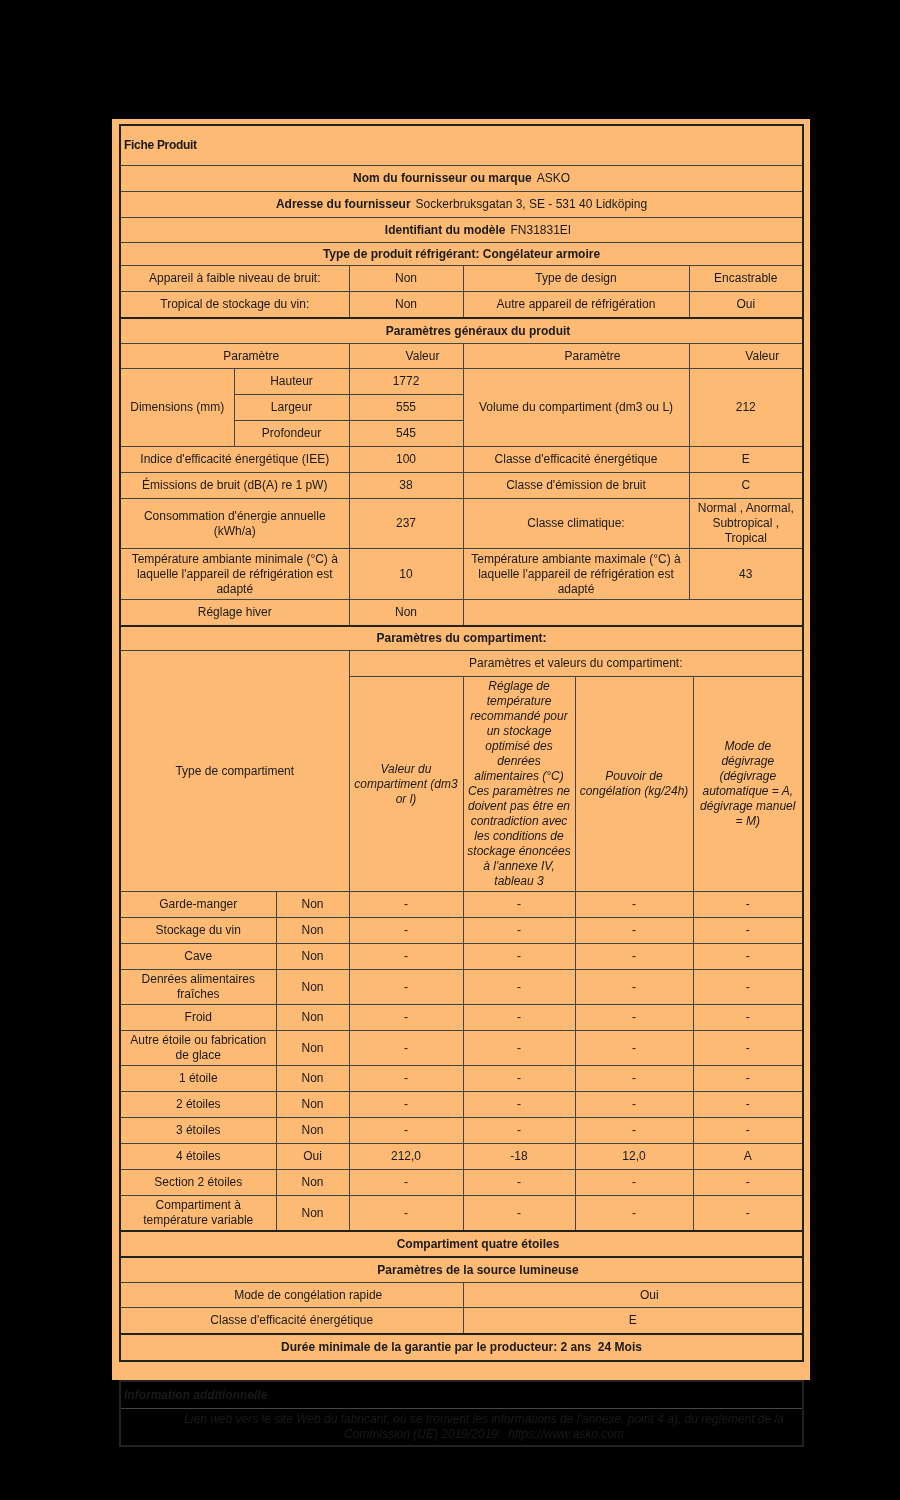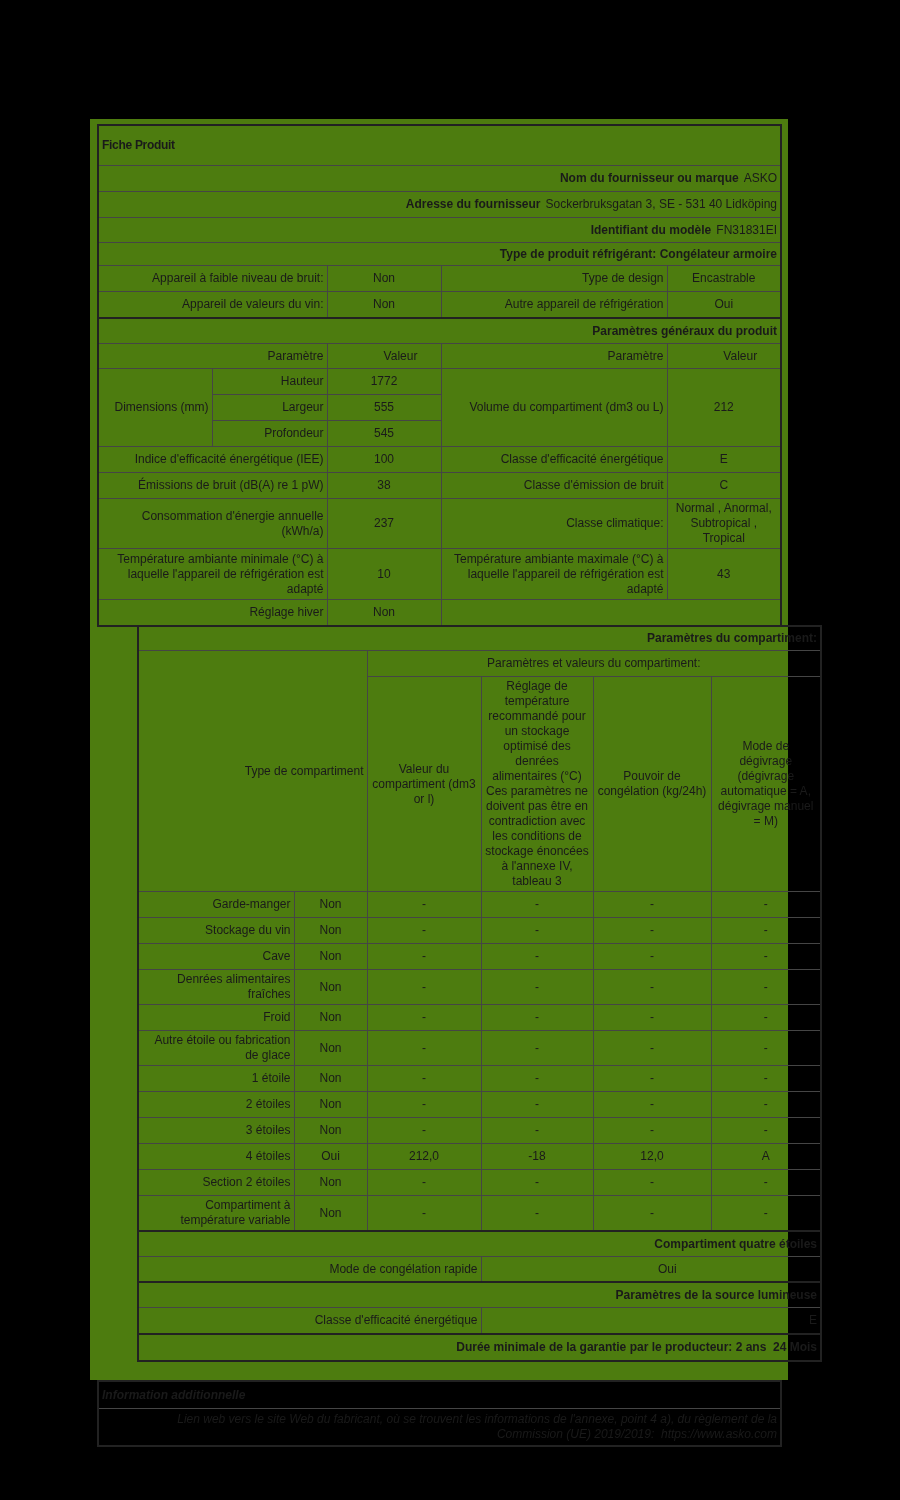--- a/index.html
+++ b/index.html
@@ -6,54 +6,54 @@
   body{
     width:900px;height:1500px;
     background:#000000;
     font-family:"Liberation Sans","DejaVu Sans",sans-serif;
     color:#1a1a1a;
     position:relative;
     overflow:hidden;
   }
   .page{
     position:absolute;
-    left:90px;top:119px;
+    left:112px;top:119px;
     width:698px;height:1261px;
-    background:#4d7c0f;
+    background:#fdba74;
     box-sizing:border-box;
     padding:5px 0 0 7px;
   }
   table.doc{
     border-collapse:collapse;
     table-layout:fixed;
     width:683px;
     border:2px solid #222222;
   }
-  table.stack{margin-top:-2px;margin-left:40px;}
+  table.stack{margin-top:-2px;}
   table.gap{margin-top:18px;font-style:italic;}
   table.doc td{
     border:1px solid #454545;
     font-size:12px;
     line-height:15px;
     vertical-align:middle;
     padding:2px 3px;
     overflow:hidden;
     word-wrap:break-word;
   }
-  td.lbl{text-align:right;}
+  td.lbl{text-align:center;}
   td.ctr{text-align:center;}
   .b{font-weight:bold;}
   td.title-cell{
     font-size:28px;
     font-weight:bold;
     padding-left:5px;
     letter-spacing:-0.3px;
   }
   td.sm{font-size:11.5px;line-height:14px;padding:1px;}
-  td.hdr{text-align:center;}
+  td.hdr{text-align:center;font-style:italic;}
   td.pre{white-space:pre-wrap;}
   tr.thick>td{border-top:2px solid #222222;}
   td.addl-title{font-size:15px;font-weight:bold;padding-left:4px;}
   
   tr.r39>td{height:35px;}
   tr.r25>td{height:21px;}
   tr.r24>td{height:20px;padding-left:36px;}
   tr.r22>td{height:18px;}
   tr.r33>td{height:29px;}
   tr.r50>td{height:46px;}
@@ -99,21 +99,21 @@
     <tr class="r22">
       <td colspan="5" class="lbl b">Type de produit réfrigérant: Congélateur armoire</td>
     </tr>
     <tr class="r25">
       <td colspan="2" class="lbl">Appareil à faible niveau de bruit:</td>
       <td class="ctr">Non</td>
       <td class="lbl">Type de design</td>
       <td class="ctr">Encastrable</td>
     </tr>
     <tr class="r25">
-      <td colspan="2" class="lbl">Appareil de valeurs du vin:</td>
+      <td colspan="2" class="lbl">Tropical de stockage du vin:</td>
       <td class="ctr">Non</td>
       <td class="lbl">Autre appareil de réfrigération</td>
       <td class="ctr">Oui</td>
     </tr>
     <tr class="r24 thick">
       <td colspan="5" class="lbl b">Paramètres généraux du produit</td>
     </tr>
     <tr class="r24">
       <td colspan="2" class="lbl">Paramètre</td>
       <td class="ctr">Valeur</td>
@@ -291,26 +291,26 @@
 
   <table class="doc stack">
     <colgroup>
       <col style="width:343px">
         <col style="width:340px">
     </colgroup>
     <tbody>
         <tr class="r24">
       <td colspan="2" class="lbl b">Compartiment quatre étoiles</td>
     </tr>
+    <tr class="r24 thick">
+      <td colspan="2" class="lbl b">Paramètres de la source lumineuse</td>
+    </tr>
     <tr class="r24">
       <td class="lbl">Mode de congélation rapide</td>
       <td class="ctr">Oui</td>
-    </tr>
-    <tr class="r24 thick">
-      <td colspan="2" class="lbl b">Paramètres de la source lumineuse</td>
     </tr>
     <tr class="r25">
       <td class="lbl">Classe d'efficacité énergétique</td>
       <td class="lbl">E</td>
     </tr>
     <tr class="r25 thick">
       <td colspan="2" class="lbl b pre">Durée minimale de la garantie par le producteur: 2 ans  24 Mois</td>
     </tr>
   </tbody>
     </table>

